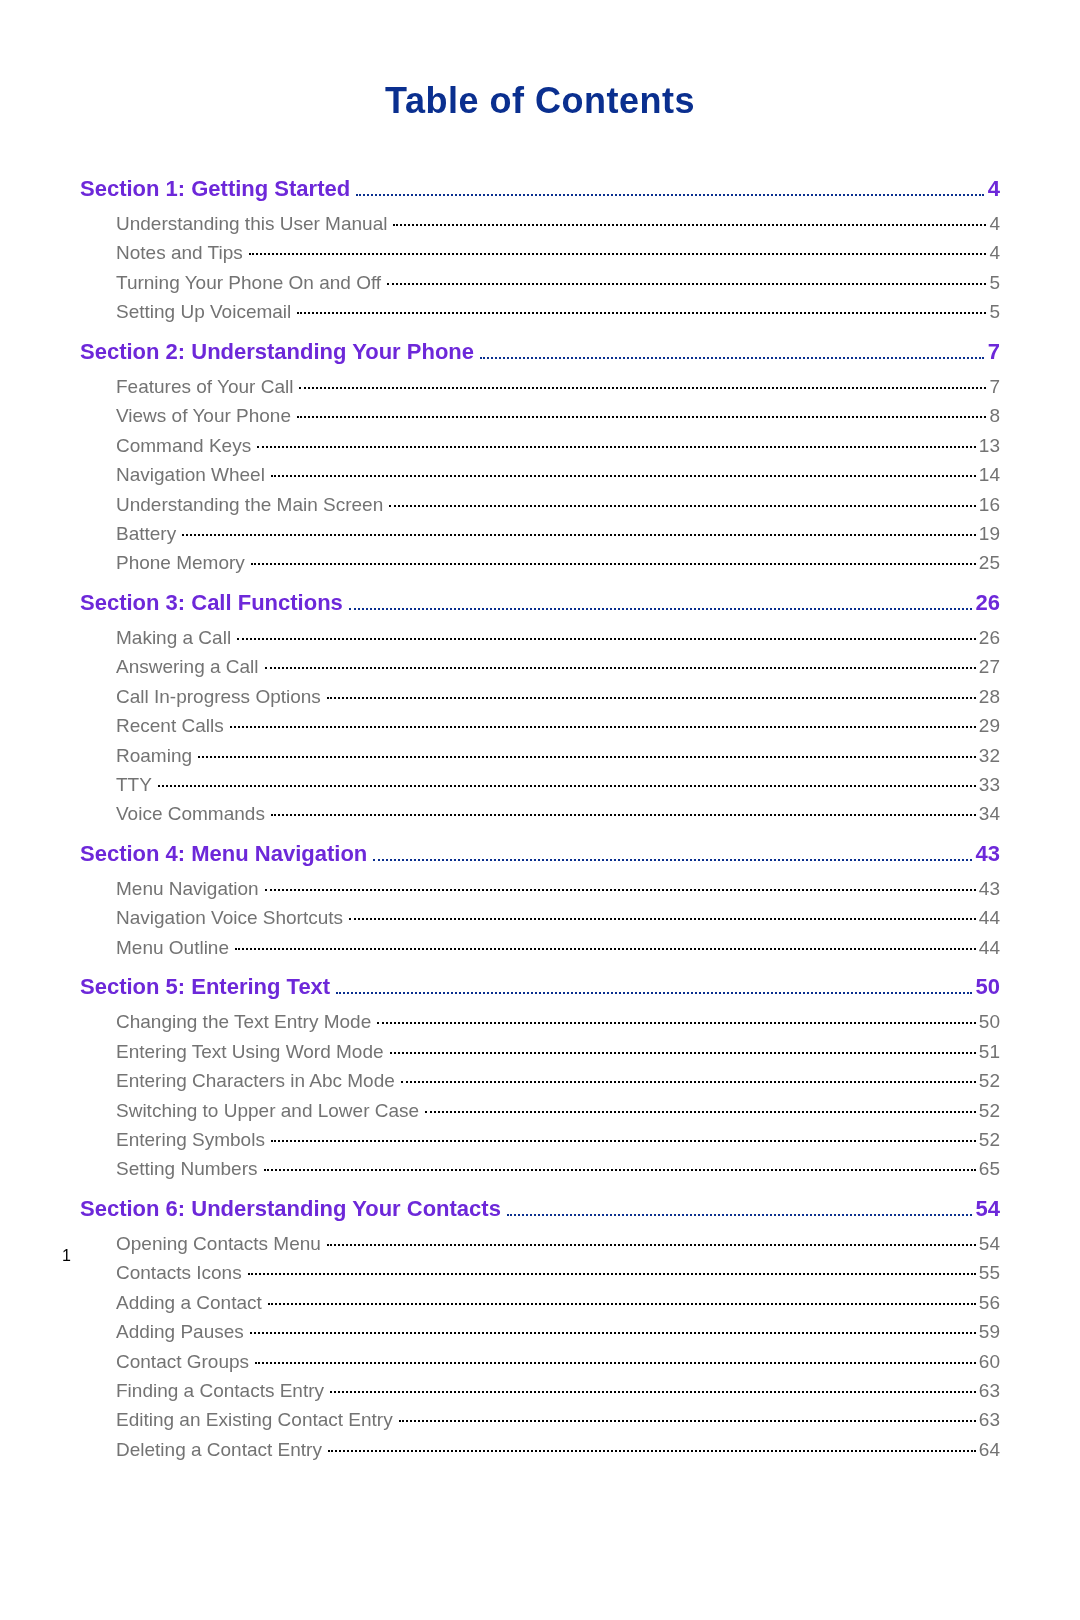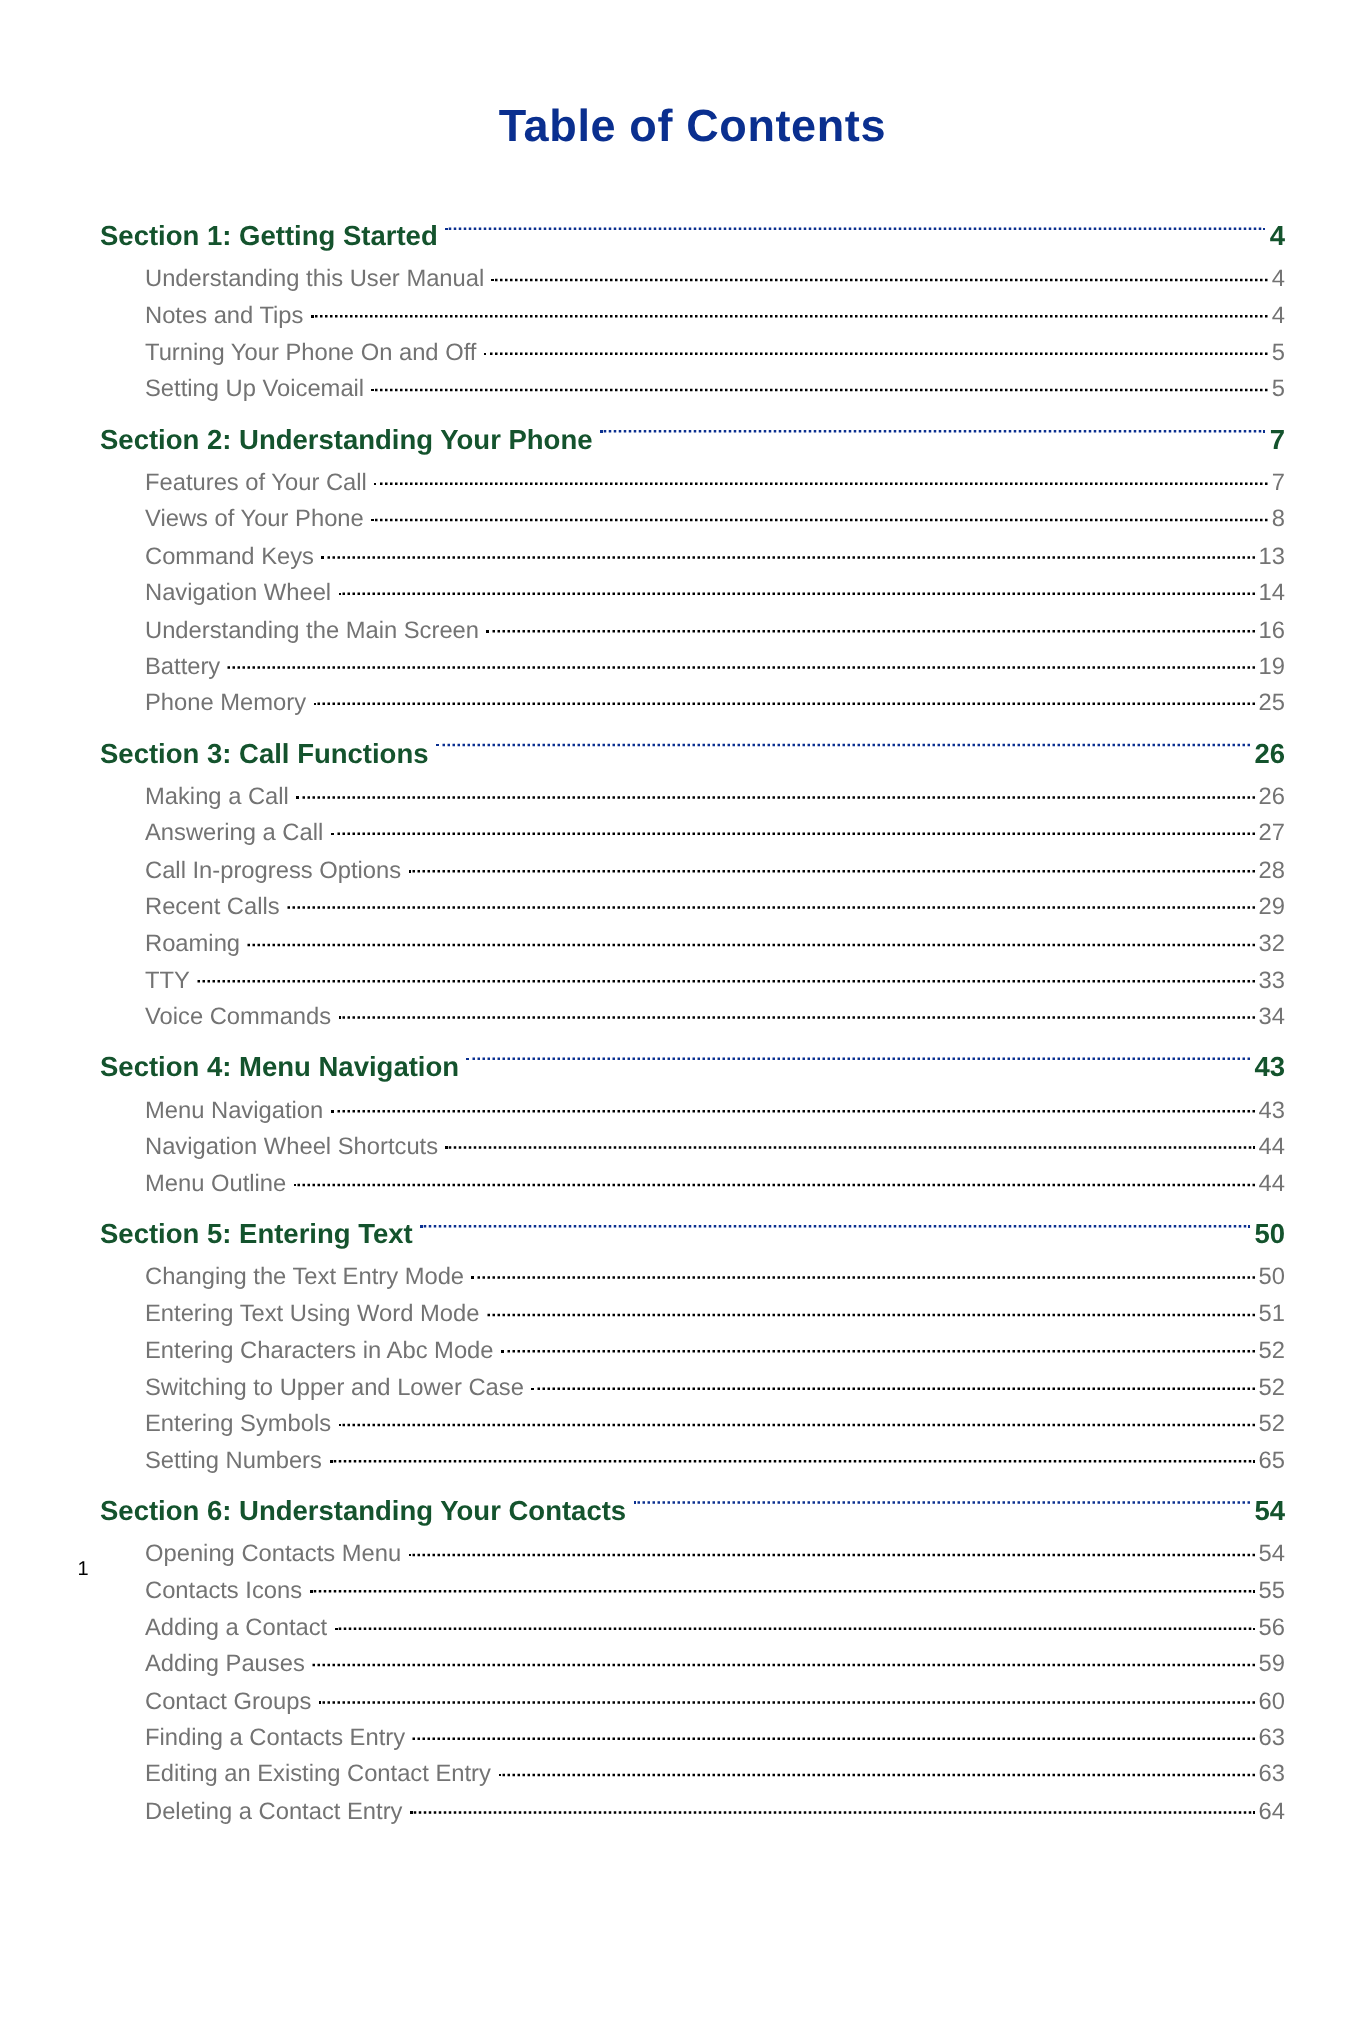--- a/index.html
+++ b/index.html
@@ -4,39 +4,39 @@
 <style>
   body {
     margin: 0;
     background: #fff;
     font-family: Arial, Helvetica, sans-serif;
     color: #000;
   }
   .page {
     width: 1080px;
     height: 1620px;
-    padding: 80px 52px 40px 80px;
+    padding: 80px 80px 40px 80px;
     box-sizing: border-box;
     position: relative;
   }
   h1.title {
     text-align: center;
     color: #0a2f8f;
     font-size: 36px;
     font-weight: 900;
     margin: 0 0 50px 0;
     font-family: Arial, Helvetica, sans-serif;
     letter-spacing: 0.5px;
   }
   .toc { }
   .section-row {
     display: flex;
-    align-items: center;
+    align-items: flex-end;
     margin: 8px 0 4px 0;
-    color: #14532d;
+    color: #6d28d9;
     font-weight: 700;
     font-size: 22px;
     line-height: 1.5;
   }
   .section-row .label { white-space: nowrap; }
   .section-row .dots {
     flex: 1 1 auto;
     border-bottom: 2px dotted #0a2f8f;
     margin: 0 4px 5px 6px;
     height: 1px;
@@ -184,21 +184,21 @@
         <span class="label">Section 4:  Menu Navigation</span>
         <span class="dots"></span>
         <span class="page-num">43</span>
       </div>
       <div class="item-row">
         <span class="label">Menu Navigation</span>
         <span class="dots"></span>
         <span class="page-num">43</span>
       </div>
       <div class="item-row">
-        <span class="label">Navigation Wheel Shortcuts</span>
+        <span class="label">Navigation Voice Shortcuts</span>
         <span class="dots"></span>
         <span class="page-num">44</span>
       </div>
       <div class="item-row">
         <span class="label">Menu Outline</span>
         <span class="dots"></span>
         <span class="page-num">44</span>
       </div>
       <div class="section-row">
         <span class="label">Section 5:  Entering Text</span>

